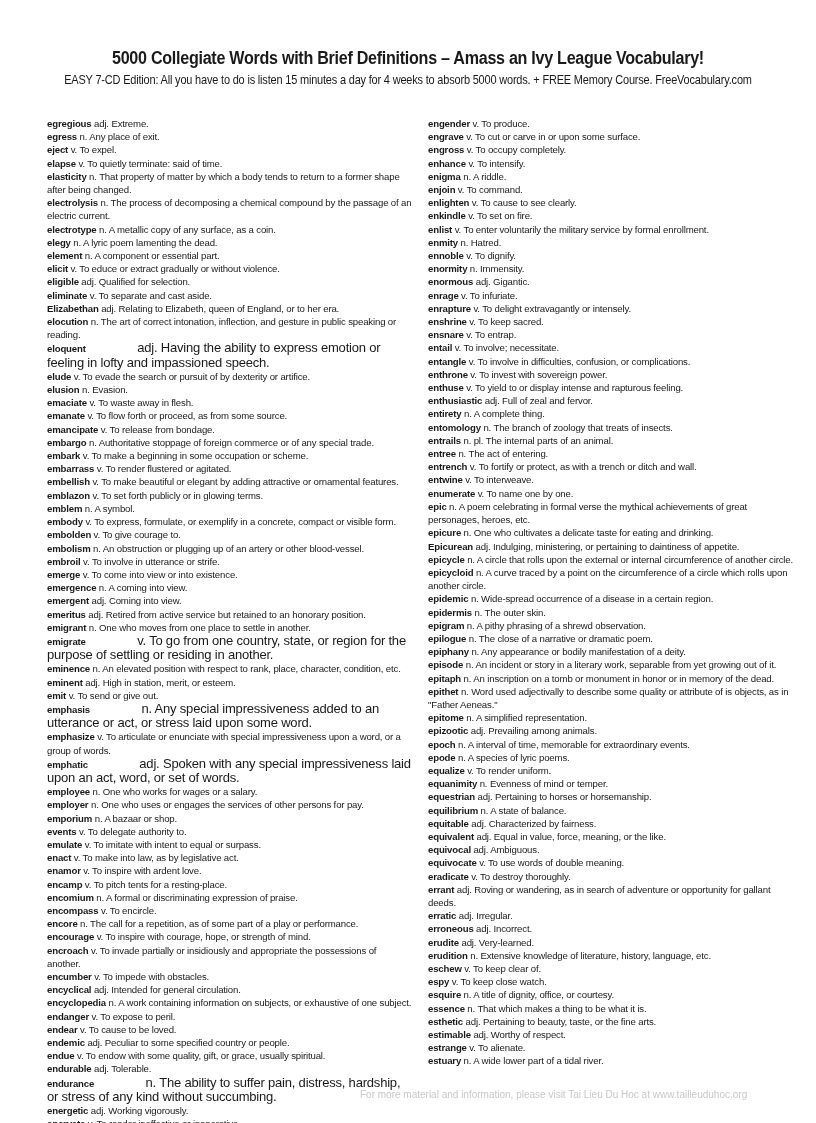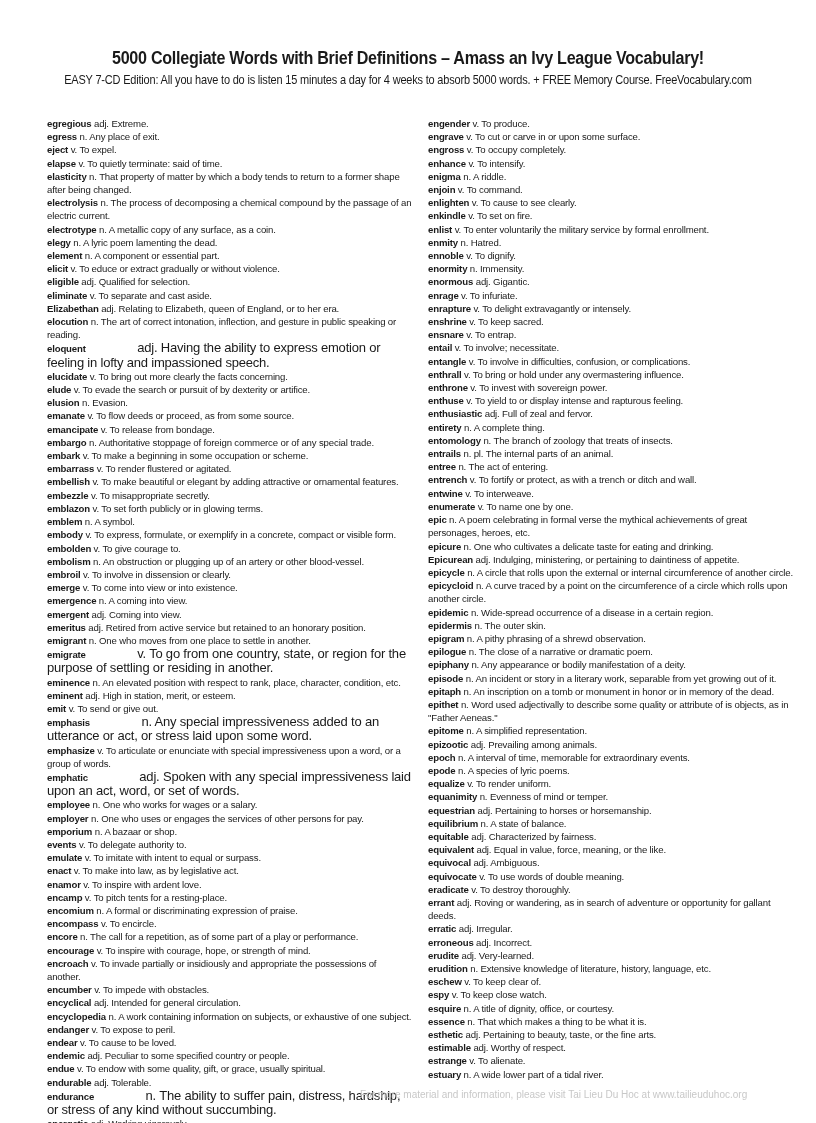--- a/index.html
+++ b/index.html
@@ -29,36 +29,35 @@
     <p class="entry"><span class="w">electrolysis</span><span class="d"> n. The process of decomposing a chemical compound by the passage of an electric current.</span></p>
     <p class="entry"><span class="w">electrotype</span><span class="d"> n. A metallic copy of any surface, as a coin.</span></p>
     <p class="entry"><span class="w">elegy</span><span class="d"> n. A lyric poem lamenting the dead.</span></p>
     <p class="entry"><span class="w">element</span><span class="d"> n. A component or essential part.</span></p>
     <p class="entry"><span class="w">elicit</span><span class="d"> v. To educe or extract gradually or without violence.</span></p>
     <p class="entry"><span class="w">eligible</span><span class="d"> adj. Qualified for selection.</span></p>
     <p class="entry"><span class="w">eliminate</span><span class="d"> v. To separate and cast aside.</span></p>
     <p class="entry"><span class="w">Elizabethan</span><span class="d"> adj. Relating to Elizabeth, queen of England, or to her era.</span></p>
     <p class="entry"><span class="w">elocution</span><span class="d"> n. The art of correct intonation, inflection, and gesture in public speaking or reading.</span></p>
     <p class="entry small"><span class="w">eloquent</span><span class="d"> adj. Having the ability to express emotion or feeling in lofty and impassioned speech.</span></p>
-    <p class="entry"><span class="w">elucidate</span><span class="d"> v. To bring out more clearly the facts concerning.</span></p>
     <p class="entry"><span class="w">elude</span><span class="d"> v. To evade the search or pursuit of by dexterity or artifice.</span></p>
     <p class="entry"><span class="w">elusion</span><span class="d"> n. Evasion.</span></p>
-    <p class="entry"><span class="w">emanate</span><span class="d"> v. To flow deeds or proceed, as from some source.</span></p>
+    <p class="entry"><span class="w">emaciate</span><span class="d"> v. To waste away in flesh.</span></p>
+    <p class="entry"><span class="w">emanate</span><span class="d"> v. To flow forth or proceed, as from some source.</span></p>
     <p class="entry"><span class="w">emancipate</span><span class="d"> v. To release from bondage.</span></p>
     <p class="entry"><span class="w">embargo</span><span class="d"> n. Authoritative stoppage of foreign commerce or of any special trade.</span></p>
     <p class="entry"><span class="w">embark</span><span class="d"> v. To make a beginning in some occupation or scheme.</span></p>
     <p class="entry"><span class="w">embarrass</span><span class="d"> v. To render flustered or agitated.</span></p>
     <p class="entry"><span class="w">embellish</span><span class="d"> v. To make beautiful or elegant by adding attractive or ornamental features.</span></p>
-    <p class="entry"><span class="w">embezzle</span><span class="d"> v. To misappropriate secretly.</span></p>
     <p class="entry"><span class="w">emblazon</span><span class="d"> v. To set forth publicly or in glowing terms.</span></p>
     <p class="entry"><span class="w">emblem</span><span class="d"> n. A symbol.</span></p>
     <p class="entry"><span class="w">embody</span><span class="d"> v. To express, formulate, or exemplify in a concrete, compact or visible form.</span></p>
     <p class="entry"><span class="w">embolden</span><span class="d"> v. To give courage to.</span></p>
     <p class="entry"><span class="w">embolism</span><span class="d"> n. An obstruction or plugging up of an artery or other blood-vessel.</span></p>
-    <p class="entry"><span class="w">embroil</span><span class="d"> v. To involve in dissension or clearly.</span></p>
+    <p class="entry"><span class="w">embroil</span><span class="d"> v. To involve in utterance or strife.</span></p>
     <p class="entry"><span class="w">emerge</span><span class="d"> v. To come into view or into existence.</span></p>
     <p class="entry"><span class="w">emergence</span><span class="d"> n. A coming into view.</span></p>
     <p class="entry"><span class="w">emergent</span><span class="d"> adj. Coming into view.</span></p>
     <p class="entry"><span class="w">emeritus</span><span class="d"> adj. Retired from active service but retained to an honorary position.</span></p>
     <p class="entry"><span class="w">emigrant</span><span class="d"> n. One who moves from one place to settle in another.</span></p>
     <p class="entry small"><span class="w">emigrate</span><span class="d"> v. To go from one country, state, or region for the purpose of settling or residing in another.</span></p>
     <p class="entry"><span class="w">eminence</span><span class="d"> n. An elevated position with respect to rank, place, character, condition, etc.</span></p>
     <p class="entry"><span class="w">eminent</span><span class="d"> adj. High in station, merit, or esteem.</span></p>
     <p class="entry"><span class="w">emit</span><span class="d"> v. To send or give out.</span></p>
     <p class="entry small"><span class="w">emphasis</span><span class="d"> n. Any special impressiveness added to an utterance or act, or stress laid upon some word.</span></p>
@@ -104,21 +103,20 @@
     <p class="entry"><span class="w">enmity</span><span class="d"> n. Hatred.</span></p>
     <p class="entry"><span class="w">ennoble</span><span class="d"> v. To dignify.</span></p>
     <p class="entry"><span class="w">enormity</span><span class="d"> n. Immensity.</span></p>
     <p class="entry"><span class="w">enormous</span><span class="d"> adj. Gigantic.</span></p>
     <p class="entry"><span class="w">enrage</span><span class="d"> v. To infuriate.</span></p>
     <p class="entry"><span class="w">enrapture</span><span class="d"> v. To delight extravagantly or intensely.</span></p>
     <p class="entry"><span class="w">enshrine</span><span class="d"> v. To keep sacred.</span></p>
     <p class="entry"><span class="w">ensnare</span><span class="d"> v. To entrap.</span></p>
     <p class="entry"><span class="w">entail</span><span class="d"> v. To involve; necessitate.</span></p>
     <p class="entry"><span class="w">entangle</span><span class="d"> v. To involve in difficulties, confusion, or complications.</span></p>
-    <p class="entry"><span class="w">enthrall</span><span class="d"> v. To bring or hold under any overmastering influence.</span></p>
     <p class="entry"><span class="w">enthrone</span><span class="d"> v. To invest with sovereign power.</span></p>
     <p class="entry"><span class="w">enthuse</span><span class="d"> v. To yield to or display intense and rapturous feeling.</span></p>
     <p class="entry"><span class="w">enthusiastic</span><span class="d"> adj. Full of zeal and fervor.</span></p>
     <p class="entry"><span class="w">entirety</span><span class="d"> n. A complete thing.</span></p>
     <p class="entry"><span class="w">entomology</span><span class="d"> n. The branch of zoology that treats of insects.</span></p>
     <p class="entry"><span class="w">entrails</span><span class="d"> n. pl. The internal parts of an animal.</span></p>
     <p class="entry"><span class="w">entree</span><span class="d"> n. The act of entering.</span></p>
     <p class="entry"><span class="w">entrench</span><span class="d"> v. To fortify or protect, as with a trench or ditch and wall.</span></p>
     <p class="entry"><span class="w">entwine</span><span class="d"> v. To interweave.</span></p>
     <p class="entry"><span class="w">enumerate</span><span class="d"> v. To name one by one.</span></p>

